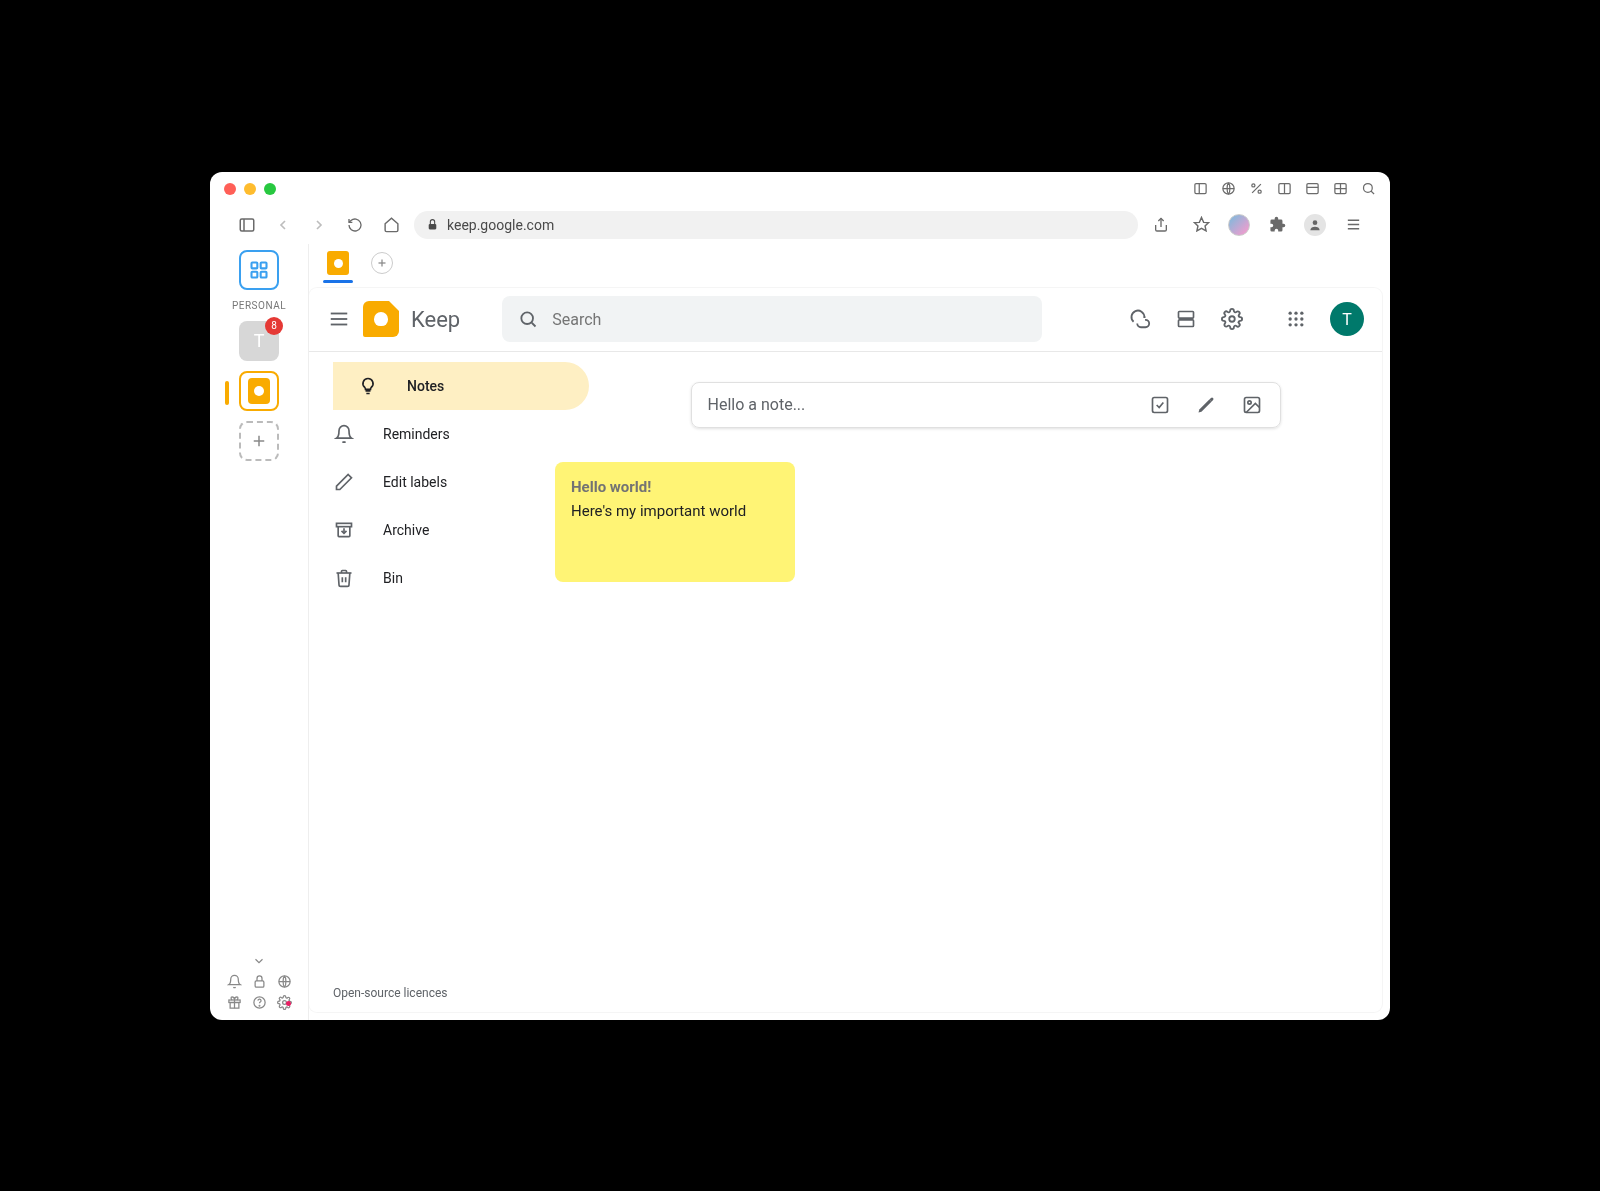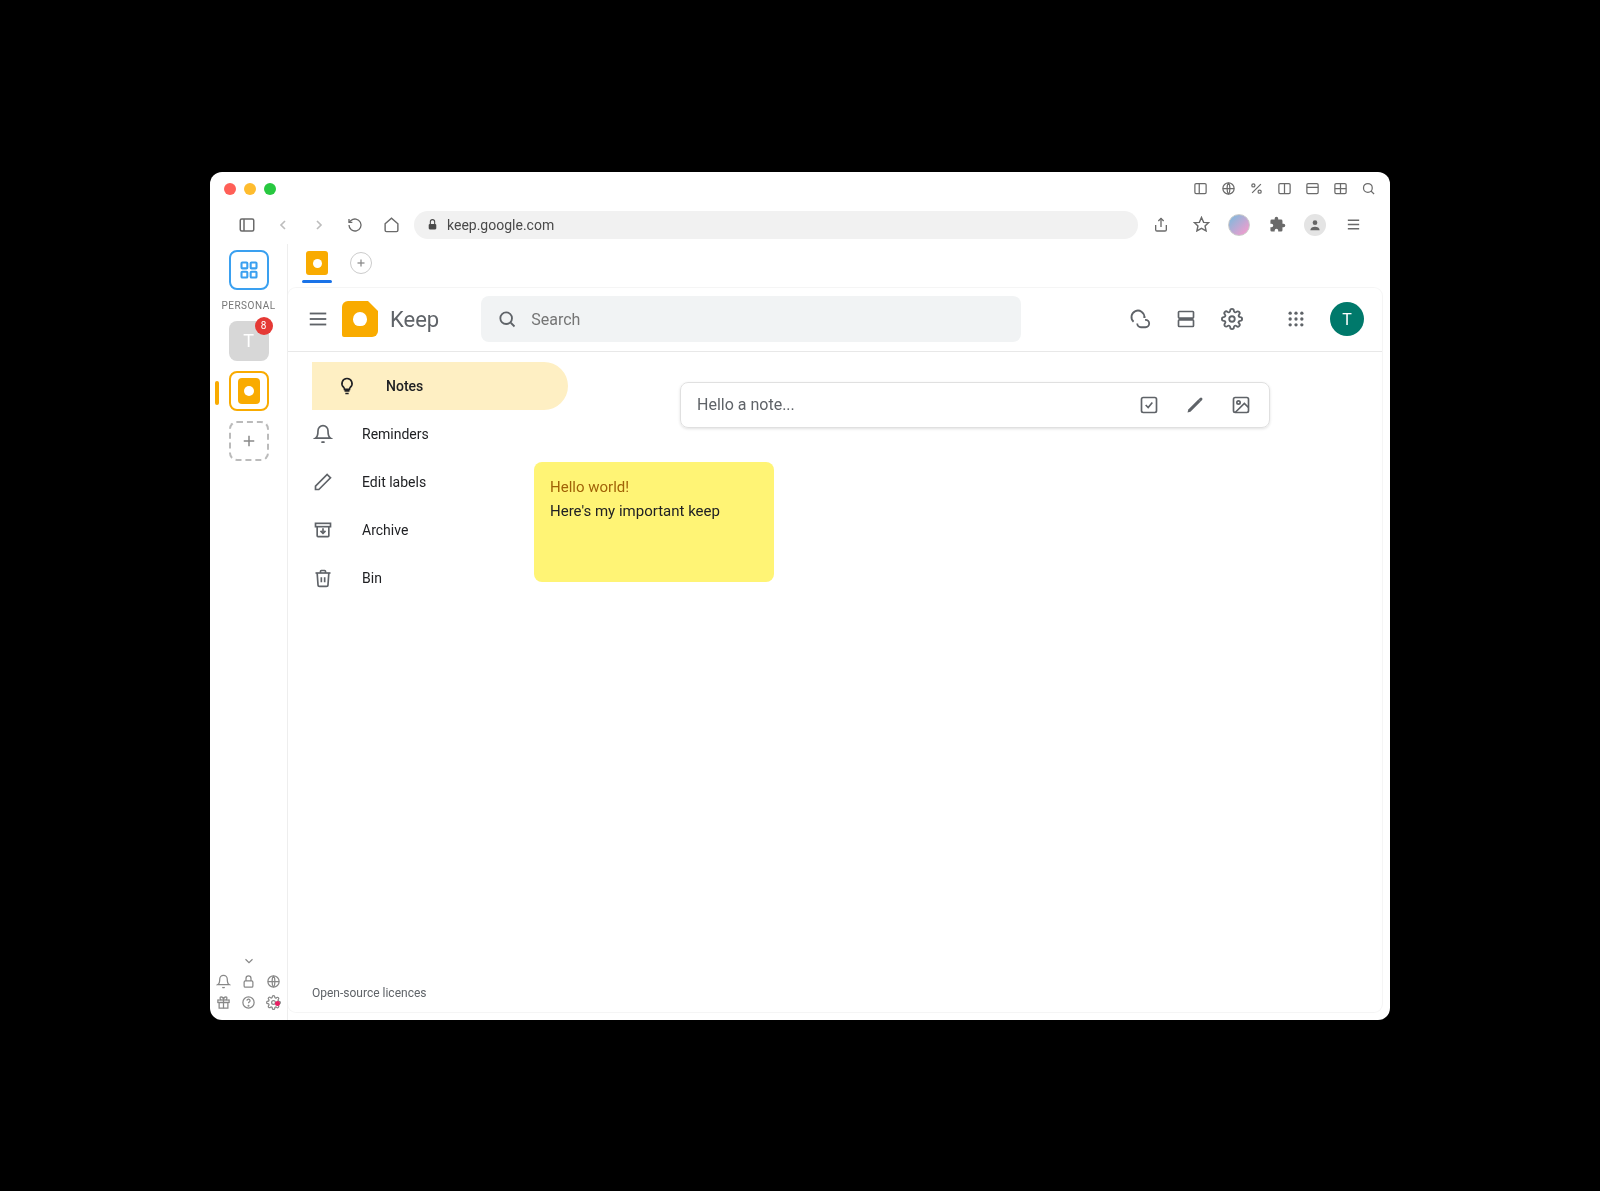--- a/index.html
+++ b/index.html
@@ -10,21 +10,21 @@
     .tl-red{background:#ff5f57;} .tl-yellow{background:#febc2e;} .tl-green{background:#28c840;}
     .titlebar-right { margin-left:auto; display:flex; gap:12px; align-items:center; color:#6b6b6b; }
     .tb-icon{width:16px;height:16px;display:flex;align-items:center;justify-content:center;}
     .toolbar { height:38px; display:flex; align-items:center; padding:0 24px; gap:10px; }
     .tb-btn{width:26px;height:26px;display:flex;align-items:center;justify-content:center;color:#6a6a6a;border-radius:4px;}
     .addr { flex:1; height:28px; background:#f1f1f1; border-radius:14px; display:flex; align-items:center; padding:0 12px; gap:8px; color:#4a4a4a; font-size:14px; max-width:760px;}
     .addr-right{margin-left:auto; display:flex; gap:14px; align-items:center; color:#6a6a6a;}
     .ext-avatar{width:22px;height:22px;border-radius:50%;background:linear-gradient(135deg,#7bd,#f9c);border:1px solid #ccc;}
     .profile-circle{width:22px;height:22px;border-radius:50%;background:#e4e4e4;display:flex;align-items:center;justify-content:center;color:#666;}
     .body-row{flex:1; display:flex; min-height:0;}
-    .left-rail{width:78px; border-right:1px solid #eee; display:flex; flex-direction:column; align-items:center; padding-top:6px; gap:6px; position:relative;}
+    .left-rail{width:99px; border-right:1px solid #eee; display:flex; flex-direction:column; align-items:center; padding-top:6px; gap:6px; position:relative;}
     .rail-grid{width:40px;height:40px;border:2px solid #3aa0f0;border-radius:8px;display:flex;align-items:center;justify-content:center;color:#3aa0f0;}
     .rail-label{font-size:10px;color:#777;margin-top:4px;letter-spacing:.5px;}
     .rail-item{width:40px;height:40px;border-radius:8px;display:flex;align-items:center;justify-content:center;position:relative;margin-top:4px;}
     .rail-t{background:#d7d7d7;color:#fff;font-size:18px;}
     .rail-badge{position:absolute;top:-4px;right:-4px;width:18px;height:18px;background:#e53935;color:#fff;font-size:10px;border-radius:50%;display:flex;align-items:center;justify-content:center;}
     .rail-keep{background:#fff;border:2px solid #f9ab00;}
     .rail-keep-indicator{position:absolute;left:-16px;top:8px;width:4px;height:24px;background:#f9ab00;border-radius:2px;}
     .rail-add{border:2px dashed #bbb;color:#888;}
     .rail-bottom{margin-top:auto;margin-bottom:10px;display:flex;flex-direction:column;align-items:center;gap:6px;color:#888;font-size:14px;}
     .rail-bottom-row{display:flex;gap:10px;}
@@ -54,21 +54,21 @@
     .nav-item.active{background:#feefc3;font-weight:500;margin-left:24px;}
     .nav-icn{width:22px;height:22px;color:#5f6368;display:flex;align-items:center;justify-content:center;}
     .nav-item.active .nav-icn{color:#202124;}
 
     .keep-main{flex:1;padding:30px 40px;position:relative;}
     .take-note{width:590px;height:46px;margin:0 auto;border:1px solid #e0e0e0;border-radius:8px;box-shadow:0 1px 3px rgba(0,0,0,.12);display:flex;align-items:center;padding:0 16px;color:#5f6368;font-size:16px;}
     .take-note-text{flex:1;}
     .tn-icn{width:24px;height:24px;margin-left:22px;color:#5f6368;display:flex;align-items:center;justify-content:center;}
 
     .note-card{width:240px;min-height:120px;background:#fff475;border-radius:8px;padding:16px;margin-top:34px;margin-left:-74px;}
-    .note-title{font-size:15px;font-weight:400;color:#a16207;margin-bottom:6px;}
+    .note-title{font-size:15px;font-weight:700;color:#737373;margin-bottom:6px;}
     .note-body{font-size:15px;color:#202124;}
 
     .footer-link{font-size:12px;color:#5f6368;padding:12px 24px;margin-top:auto;}
 
     svg{display:block;}
   </style>
 </head>
 <body>
 
 <div class="window">
@@ -422,21 +422,21 @@
                   <svg width="20" height="20" viewBox="0 0 24 24" fill="none" stroke="currentColor" stroke-width="2">
                     <rect x="3" y="3" width="18" height="18" rx="2"></rect>
                     <circle cx="9" cy="9" r="2"></circle>
                     <path d="M21 15l-5-5L5 21"></path>
                   </svg>
                 </span>
             </div>
 
             <div class="note-card">
               <div class="note-title">Hello world!</div>
-              <div class="note-body">Here's my important keep</div>
+              <div class="note-body">Here's my important world</div>
             </div>
           </div>
         </div>
 
         <div class="footer-link">Open-source licences</div>
       </div>
     </div>
   </div>
 </div>
 

